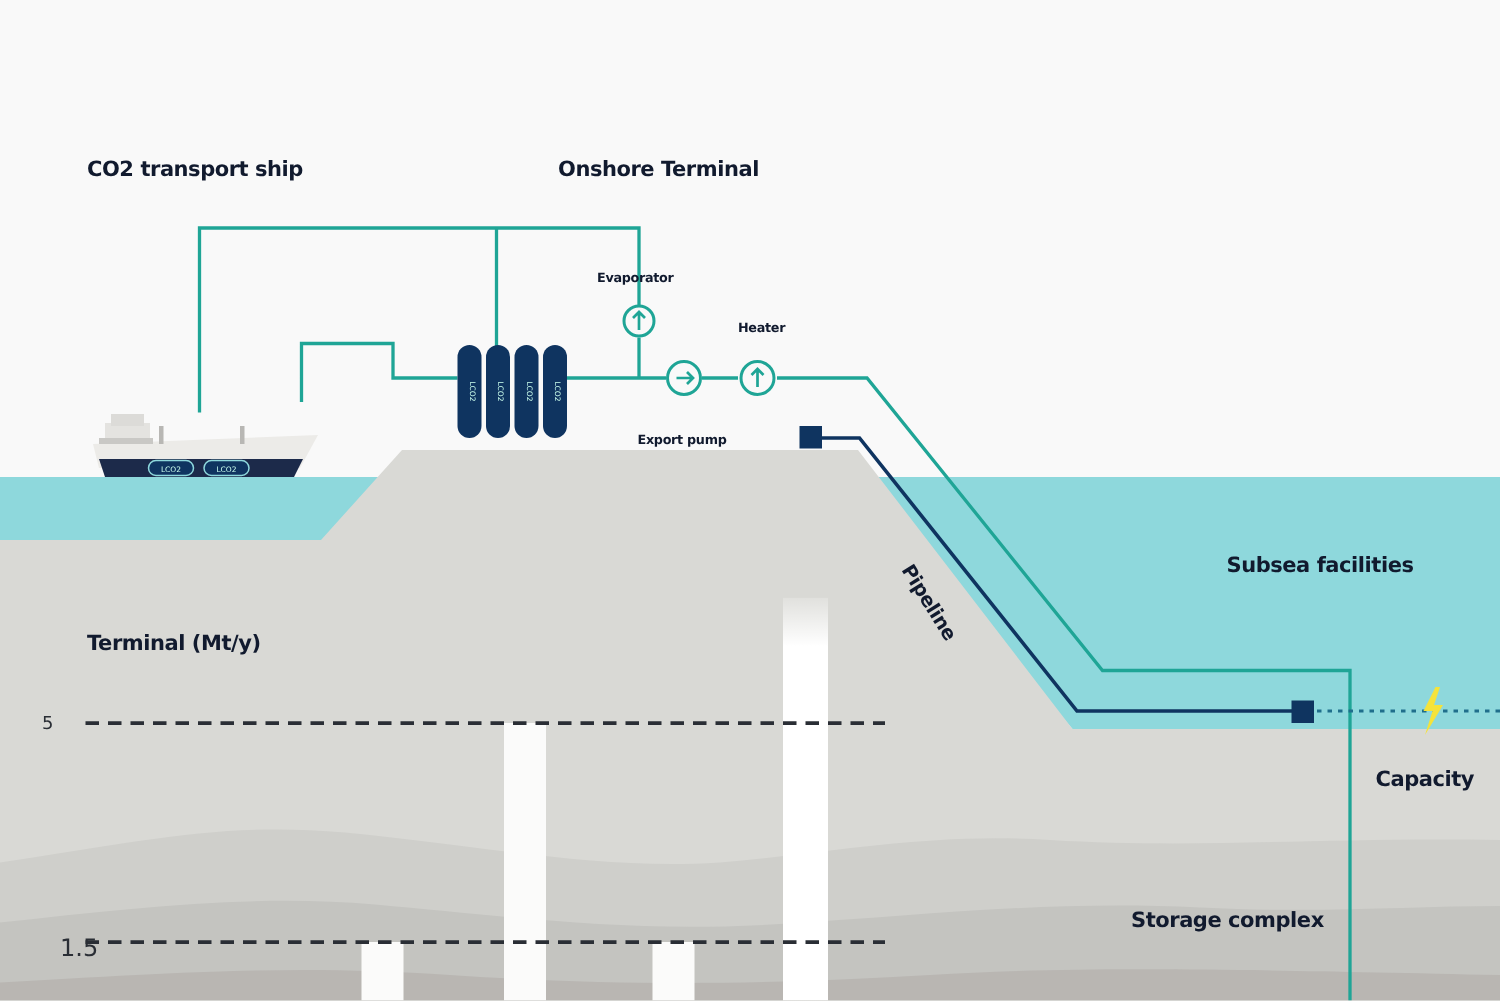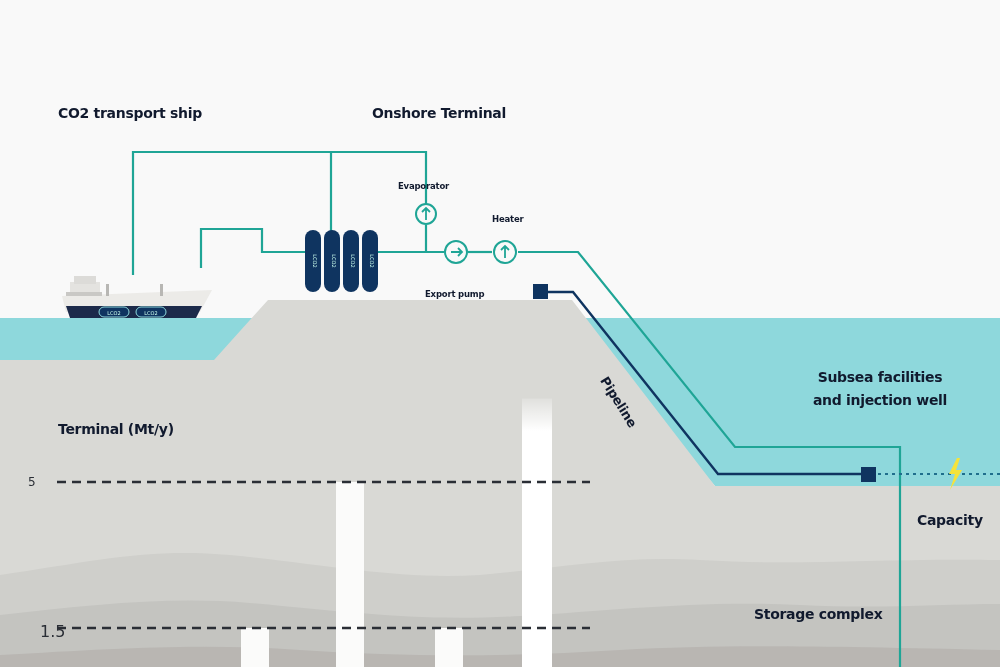--- a/index.html
+++ b/index.html
@@ -109,20 +109,19 @@
   </svg>
 
   <div class="lbl lbl-lg" style="left:58px; top:105px;">CO2 transport ship</div>
   <div class="lbl lbl-lg" style="left:372px; top:105px;">Onshore Terminal</div>
   <div class="lbl lbl-sm" style="left:398px; top:181px;">Evaporator</div>
   <div class="lbl lbl-sm" style="left:492px; top:214px;">Heater</div>
   <div class="lbl lbl-sm" style="left:425px; top:289px;">Export pump</div>
   <div class="lbl lbl-lg pipeline-lbl" style="left:610px; top:374px; font-size:13px;">Pipeline</div>
   <div class="lbl lbl-lg lbl-center" style="left:790px; top:366px; width:180px;">
     <div>Subsea facilities</div>
-    <div>and injection well</div>
   </div>
   <div class="lbl lbl-lg" style="left:917px; top:512px;">Capacity</div>
   <div class="lbl lbl-lg" style="left:754px; top:606px;">Storage complex</div>
   <div class="lbl lbl-lg" style="left:58px; top:421px;">Terminal (Mt/y)</div>
   <div class="axis-tick" style="left:28px; top:475px;">5</div>
   <div class="axis-tick" style="left:20px; top:622px; font-size:16px;margin-left:20px;">1.5</div>
 </div>
 
 </body></html>

